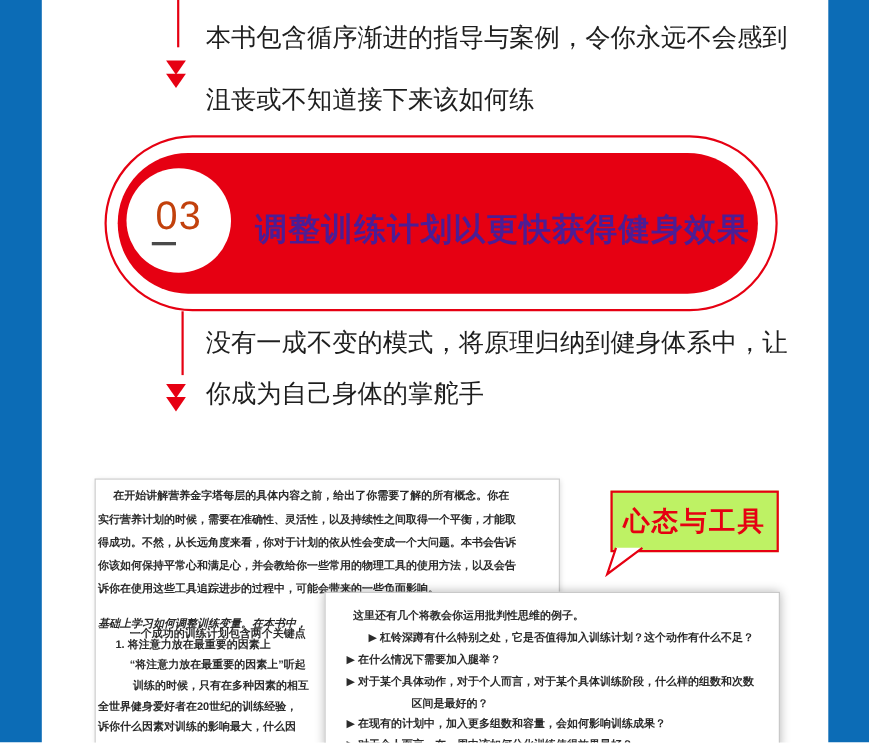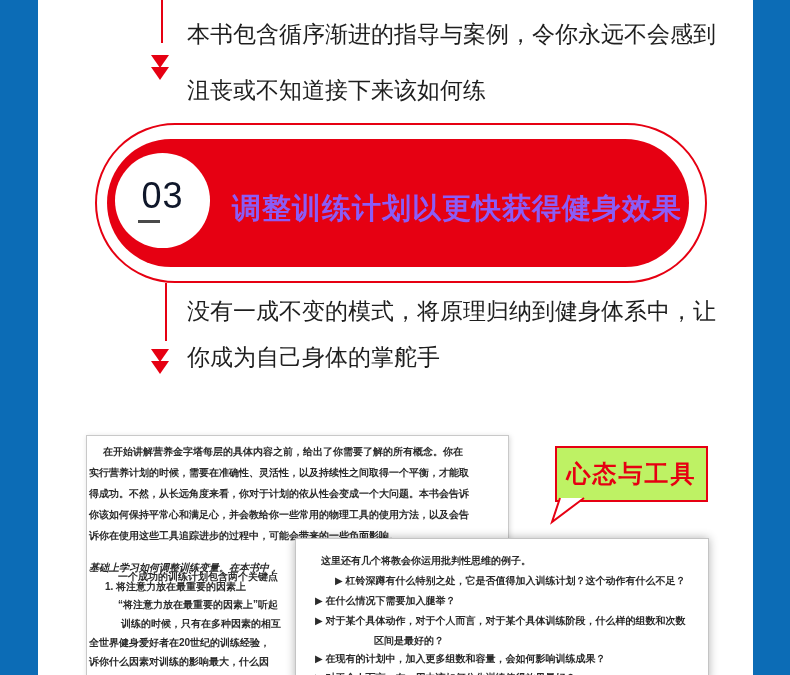--- a/index.html
+++ b/index.html
@@ -32,24 +32,24 @@
   .copy-desc{left:187px;top:288px;line-height:46px;}
 
   
   .pill-outer{position:absolute;left:95px;top:123px;width:608px;height:156px;
     border:2px solid #e60012;border-radius:80px;background:#fff;}
   .pill-inner{position:absolute;left:107px;top:139px;width:582px;height:128px;
     border-radius:64px;background:#e60012;}
   .badge-circle{position:absolute;left:115px;top:153px;width:95px;height:95px;
     border-radius:50%;background:#fff;display:flex;flex-direction:column;
     align-items:center;justify-content:center;}
-  .badge-number{font-size:36px;line-height:36px;color:#0f172a;letter-spacing:1px;font-weight:400;}
+  .badge-number{font-size:36px;line-height:36px;color:#c2410c;letter-spacing:1px;font-weight:400;}
   .badge-underline{width:22px;height:3px;background:#4a4a4a;margin-top:6px;margin-right:28px;}
   .badge-title{position:absolute;left:232px;top:189px;font-size:29px;font-weight:bold;
-    color:#8b5cf6;letter-spacing:1px;white-space:nowrap;}
+    color:#4c1d95;letter-spacing:1px;white-space:nowrap;}
 
   
   .page{position:absolute;background:#ffffff;overflow:hidden;}
   .page-left{left:86px;top:435px;width:421px;height:245px;
     border:1px solid #c9c9c9;box-shadow:1px 1px 5px rgba(0,0,0,0.15);z-index:1;}
   .page-right{left:295px;top:538px;width:412px;height:142px;
     border:1px solid #c4c4c4;box-shadow:0 0 9px rgba(0,0,0,0.30);z-index:2;}
   .page .pline{position:absolute;font-size:10px;line-height:12px;color:#3e3e3e;white-space:nowrap;}
   .page .pline.bold{font-weight:bold;color:#2b2b2b;}
 

